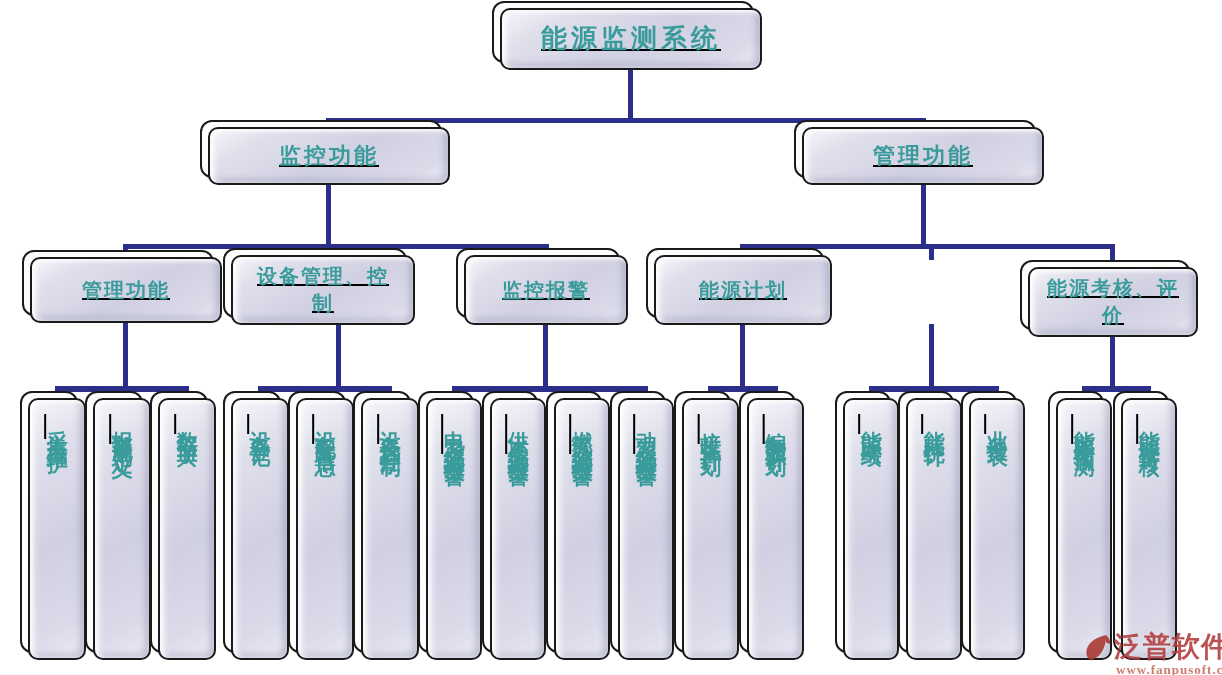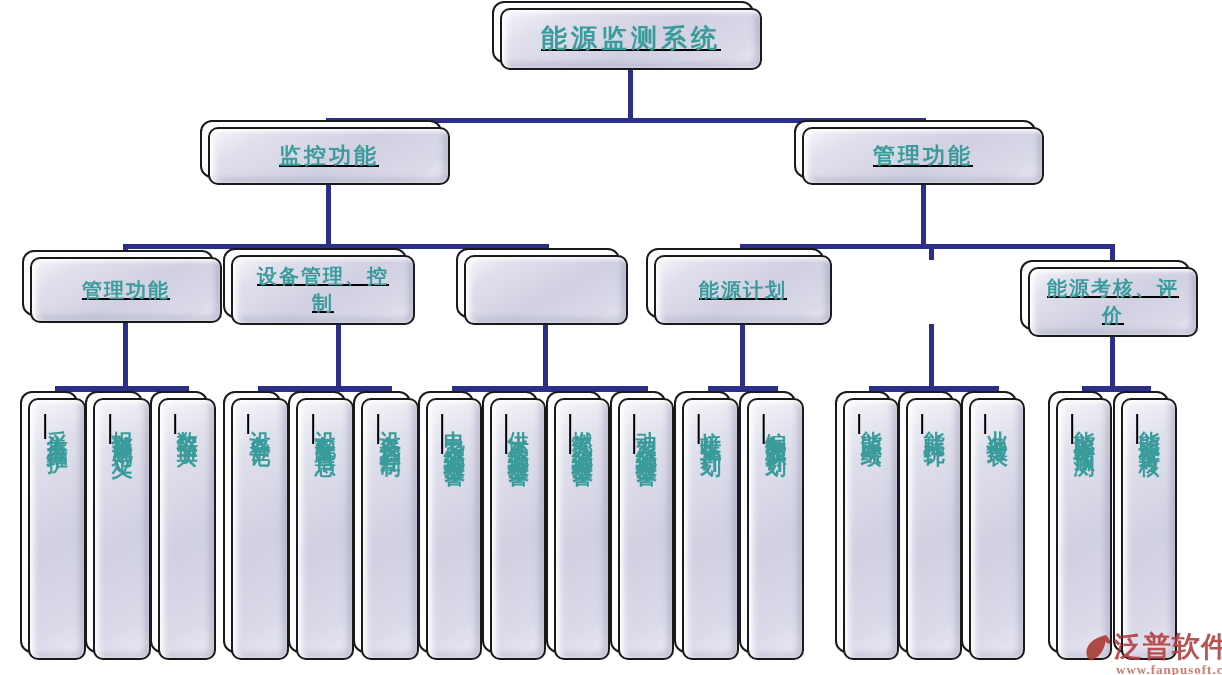--- a/index.html
+++ b/index.html
@@ -100,20 +100,21 @@
     <span class="lbl">管理功能</span>
   </div>
   <div class="node h" style="left:231px;top:255px;width:184px;height:70px;">
     <i class="back"></i>
       <i class="face"></i>
     <span class="lbl">设备管理、控制</span>
   </div>
   <div class="node h" style="left:464px;top:255px;width:164px;height:70px;">
     <i class="back"></i>
       <i class="face"></i>
+    <span class="lbl">监控报警</span>
   </div>
   <div class="node h" style="left:654px;top:255px;width:178px;height:70px;">
     <i class="back"></i>
       <i class="face"></i>
     <span class="lbl">能源计划</span>
   </div>
   <div class="node h" style="left:1028px;top:267px;width:170px;height:70px;">
     <i class="back"></i>
       <i class="face"></i>
     <span class="lbl">能源考核、评价</span>

